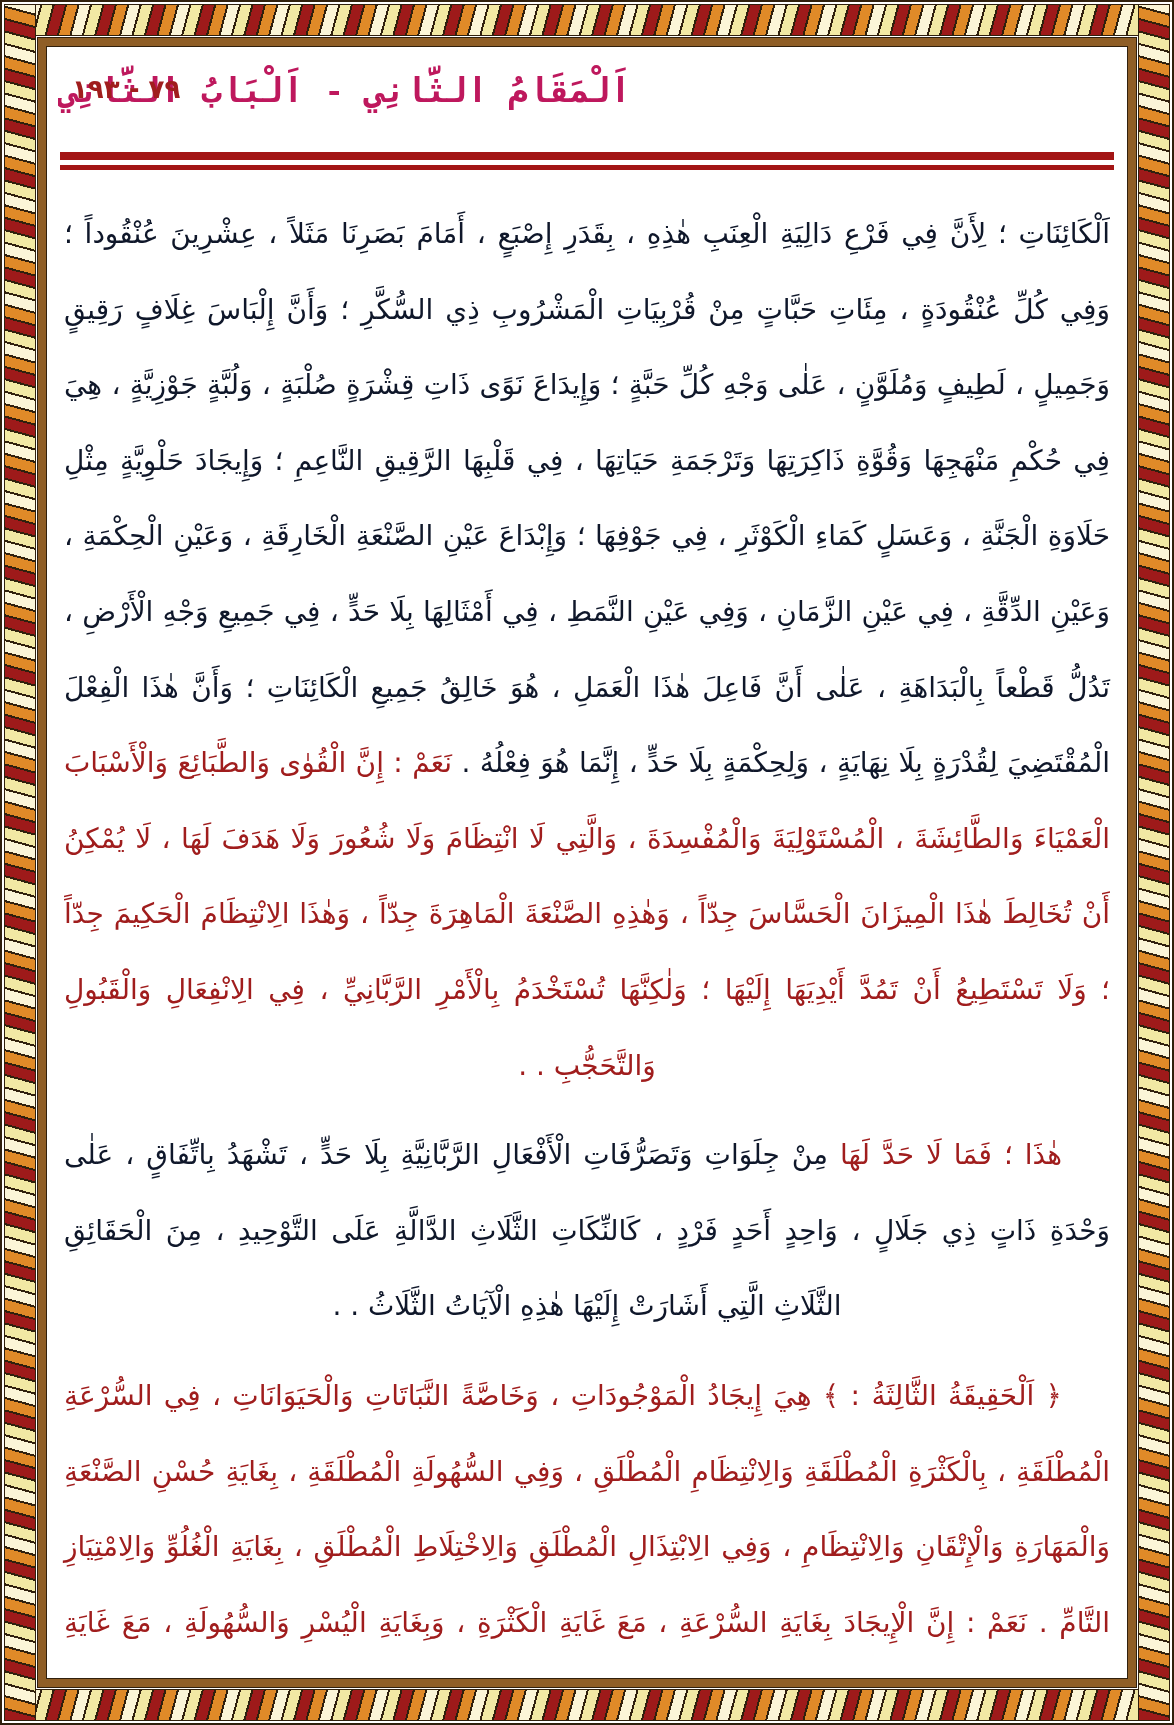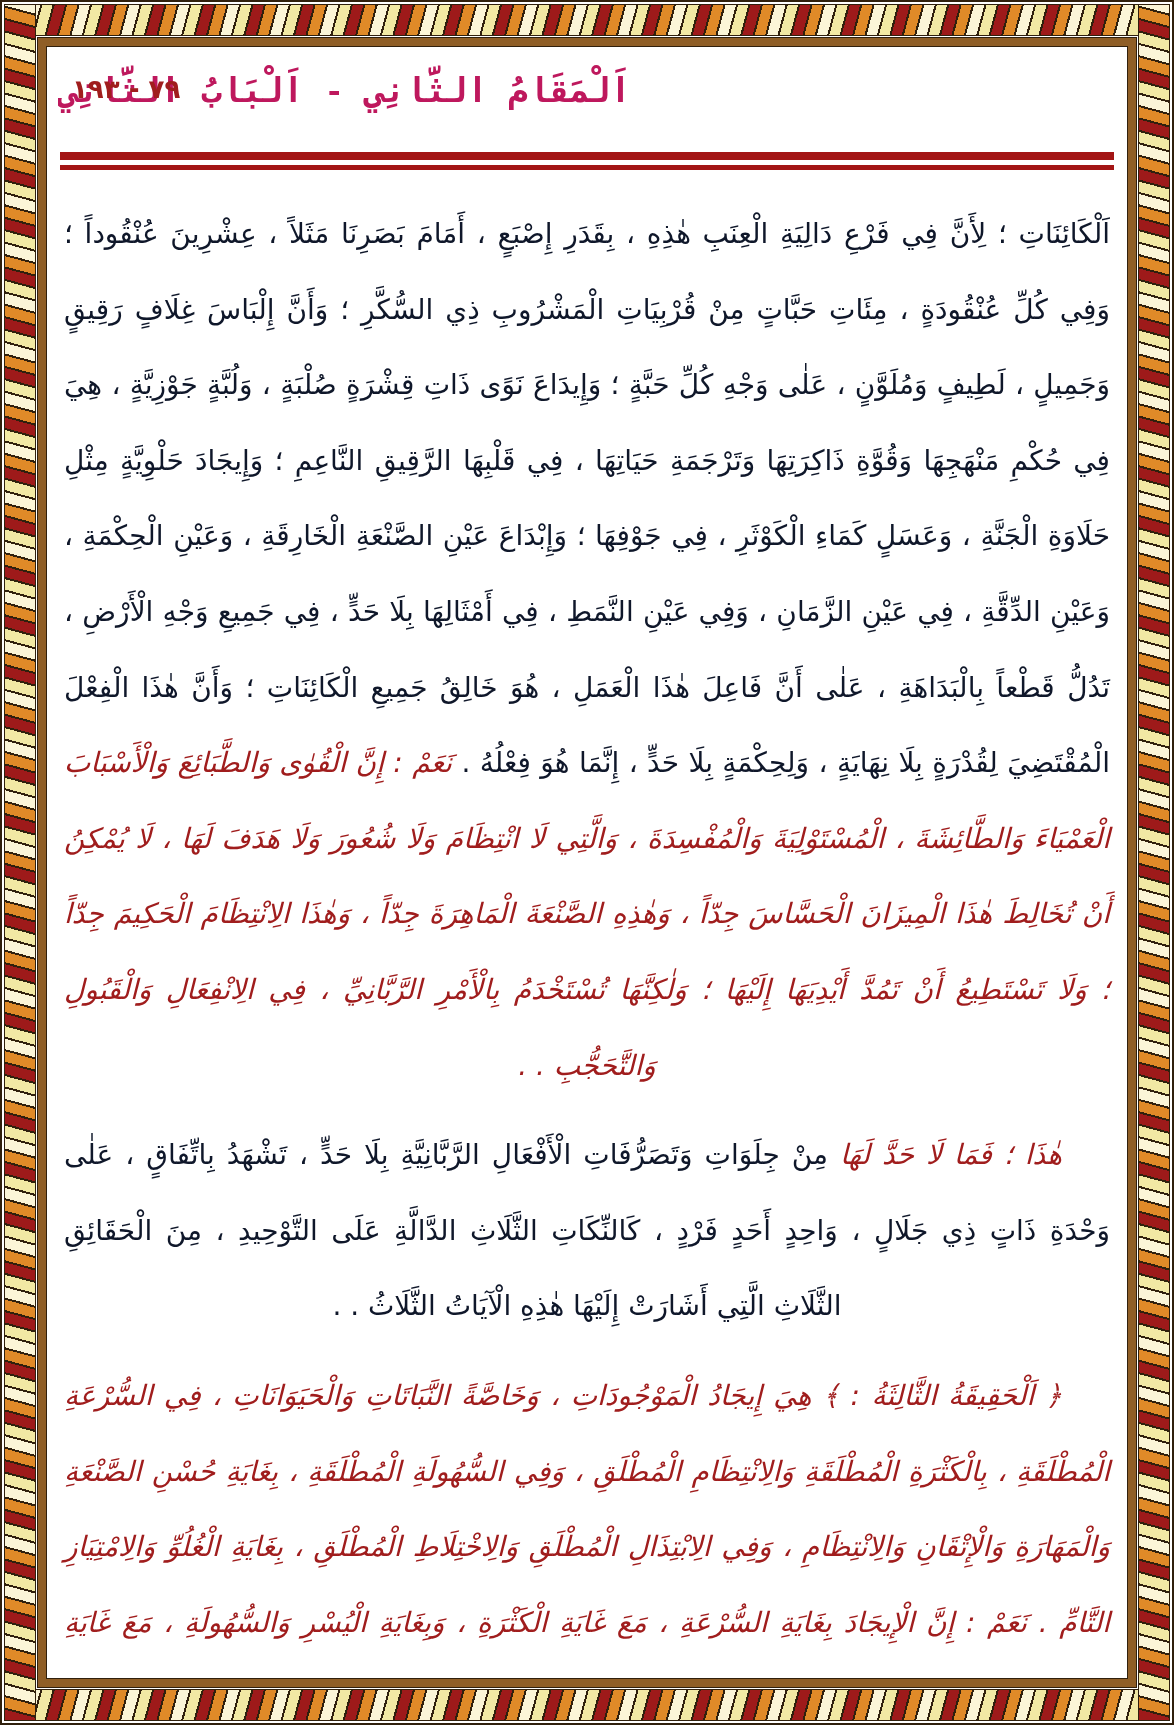--- a/index.html
+++ b/index.html
@@ -70,21 +70,21 @@
     padding:26px 6px 0 6px;
     font-size:28px; line-height:2.7;
     color:#111111;
     text-align:justify;
   }
   .para { margin:0 0 14px 0; }
   .para.indent { text-indent:48px; }
   .para.center-last { text-align-last:center; }
   .para.justify-last { text-align-last:justify; }
   .seg-black { color:#0f172a; }
-  .seg-red   { color:#a01d1d;font-style:italic; }
+  .seg-red   { color:#a01d1d; }
 </style>
 </head>
 <body>
 
 <div class="frame-outer">
   <div class="band band-h band-top"></div>
   <div class="band band-h band-bottom"></div>
   <div class="band band-v band-left"></div>
   <div class="band band-v band-right"></div>
 </div>

